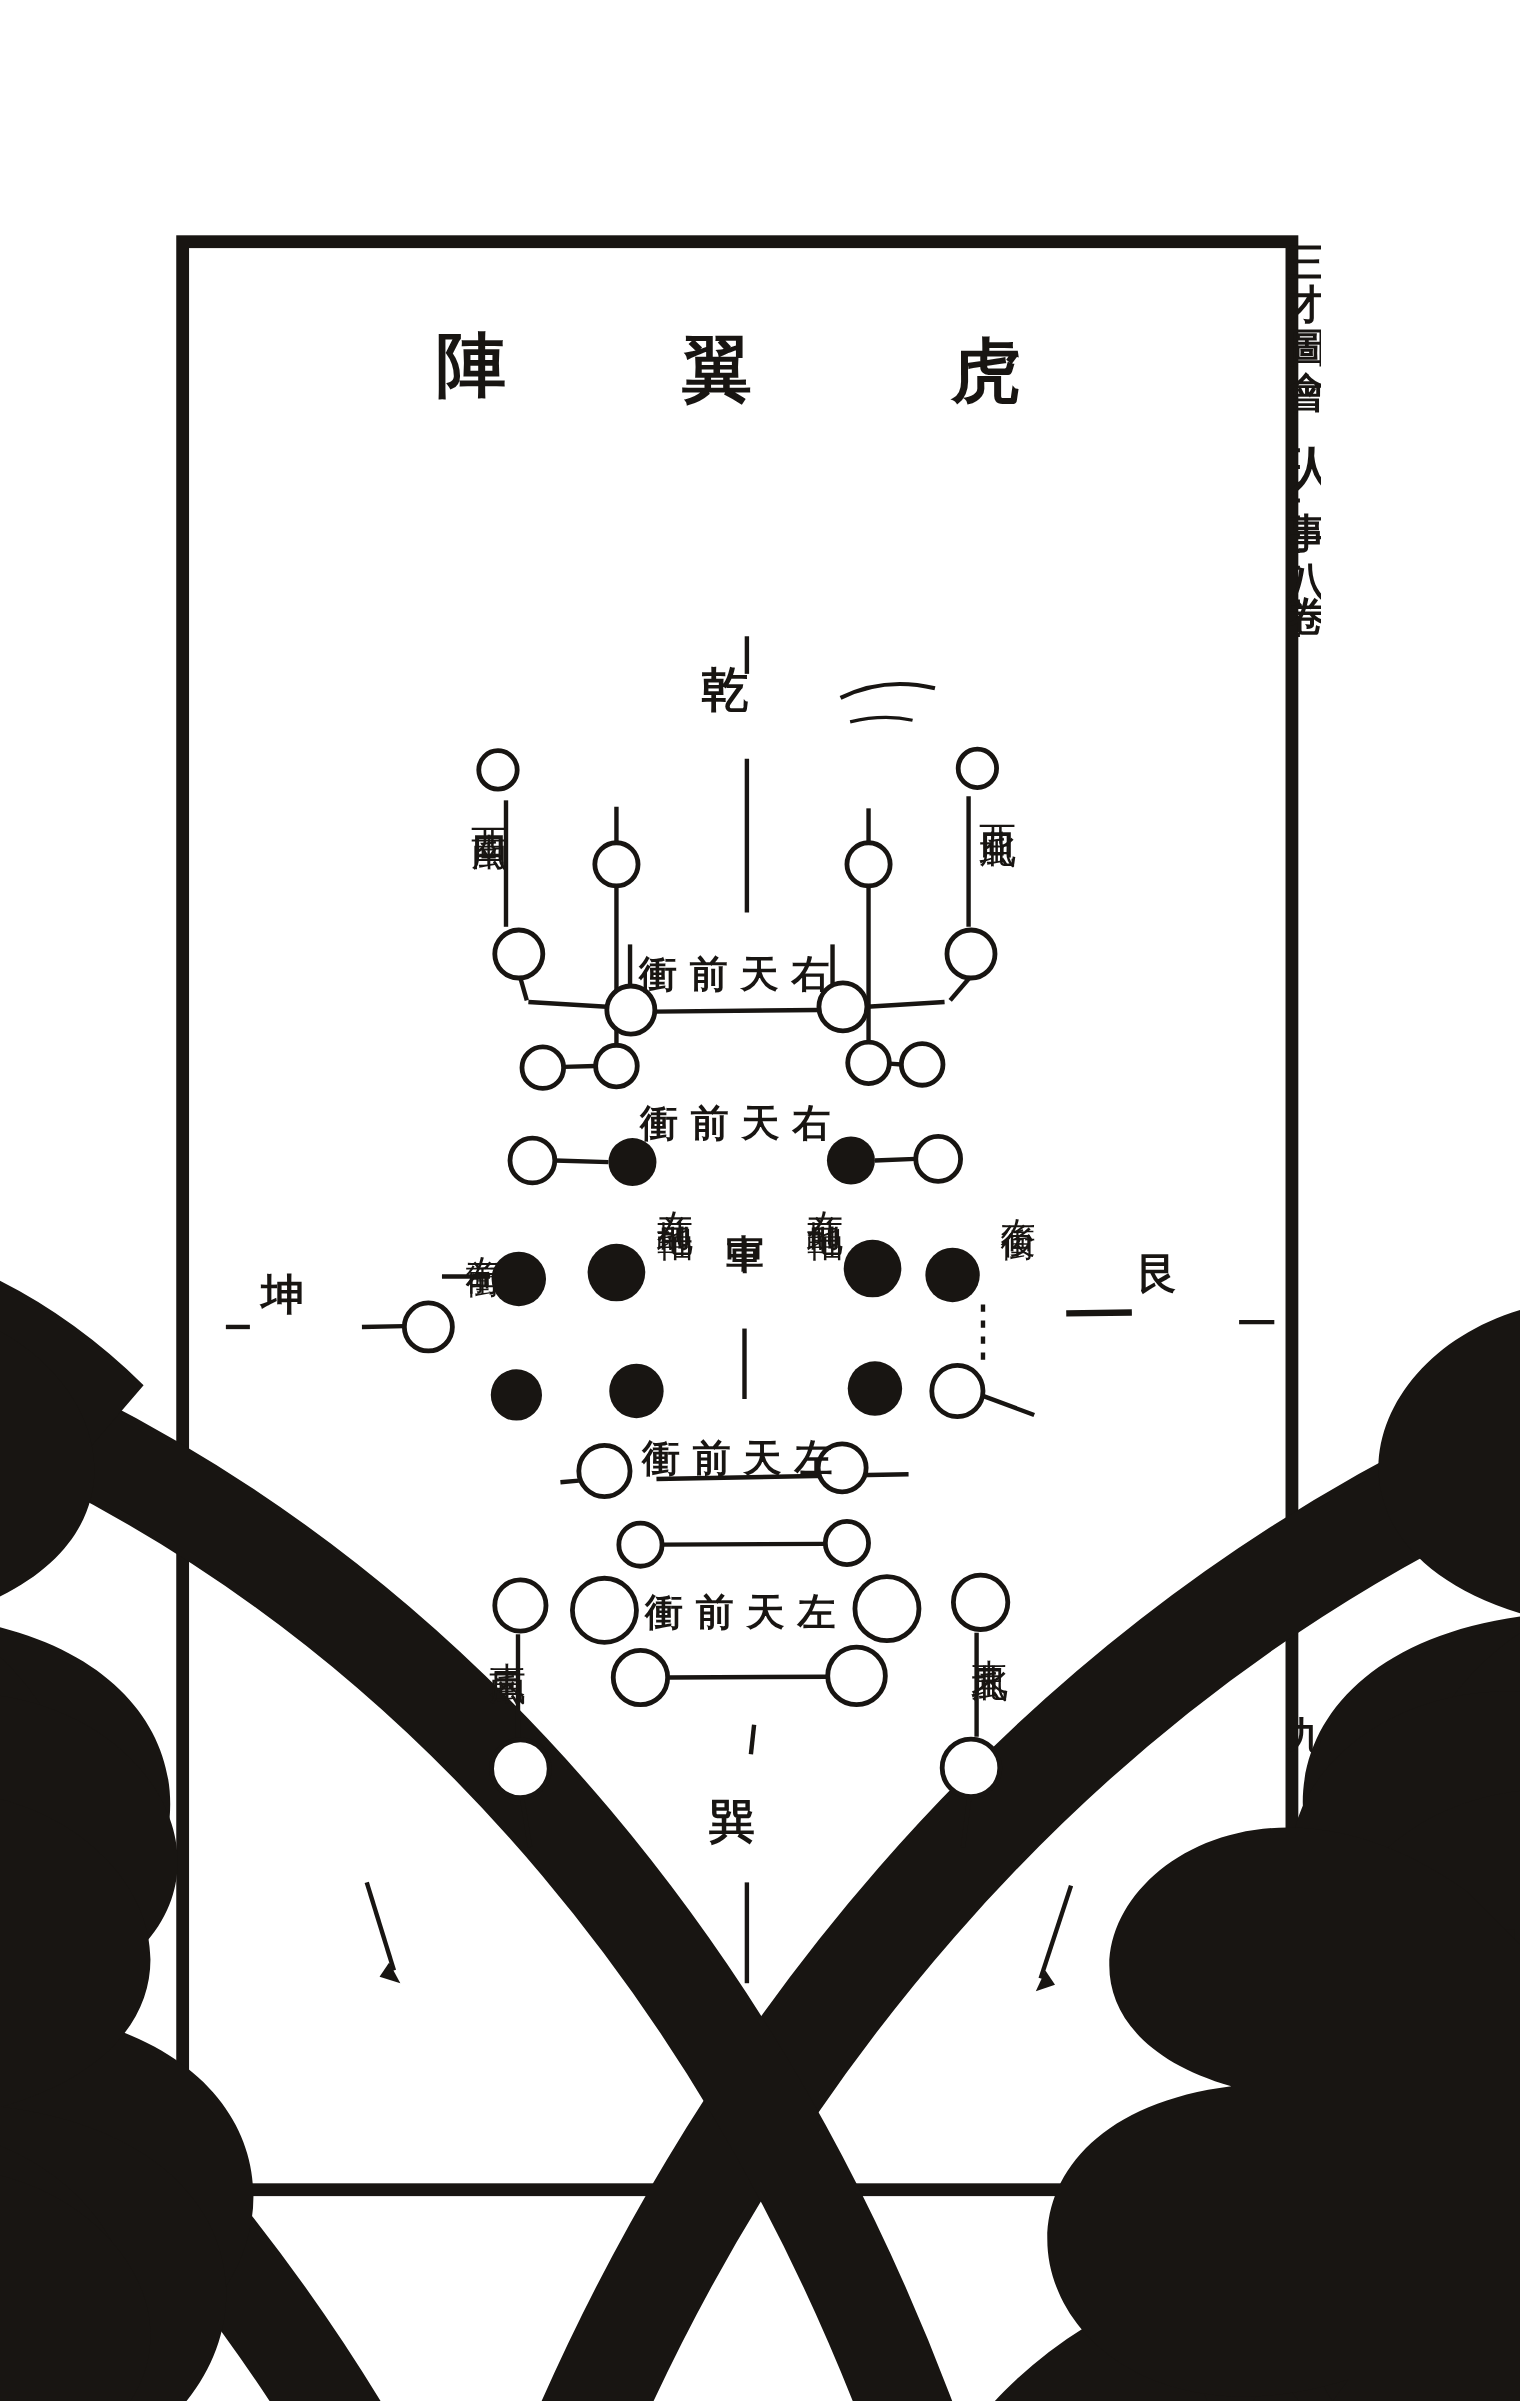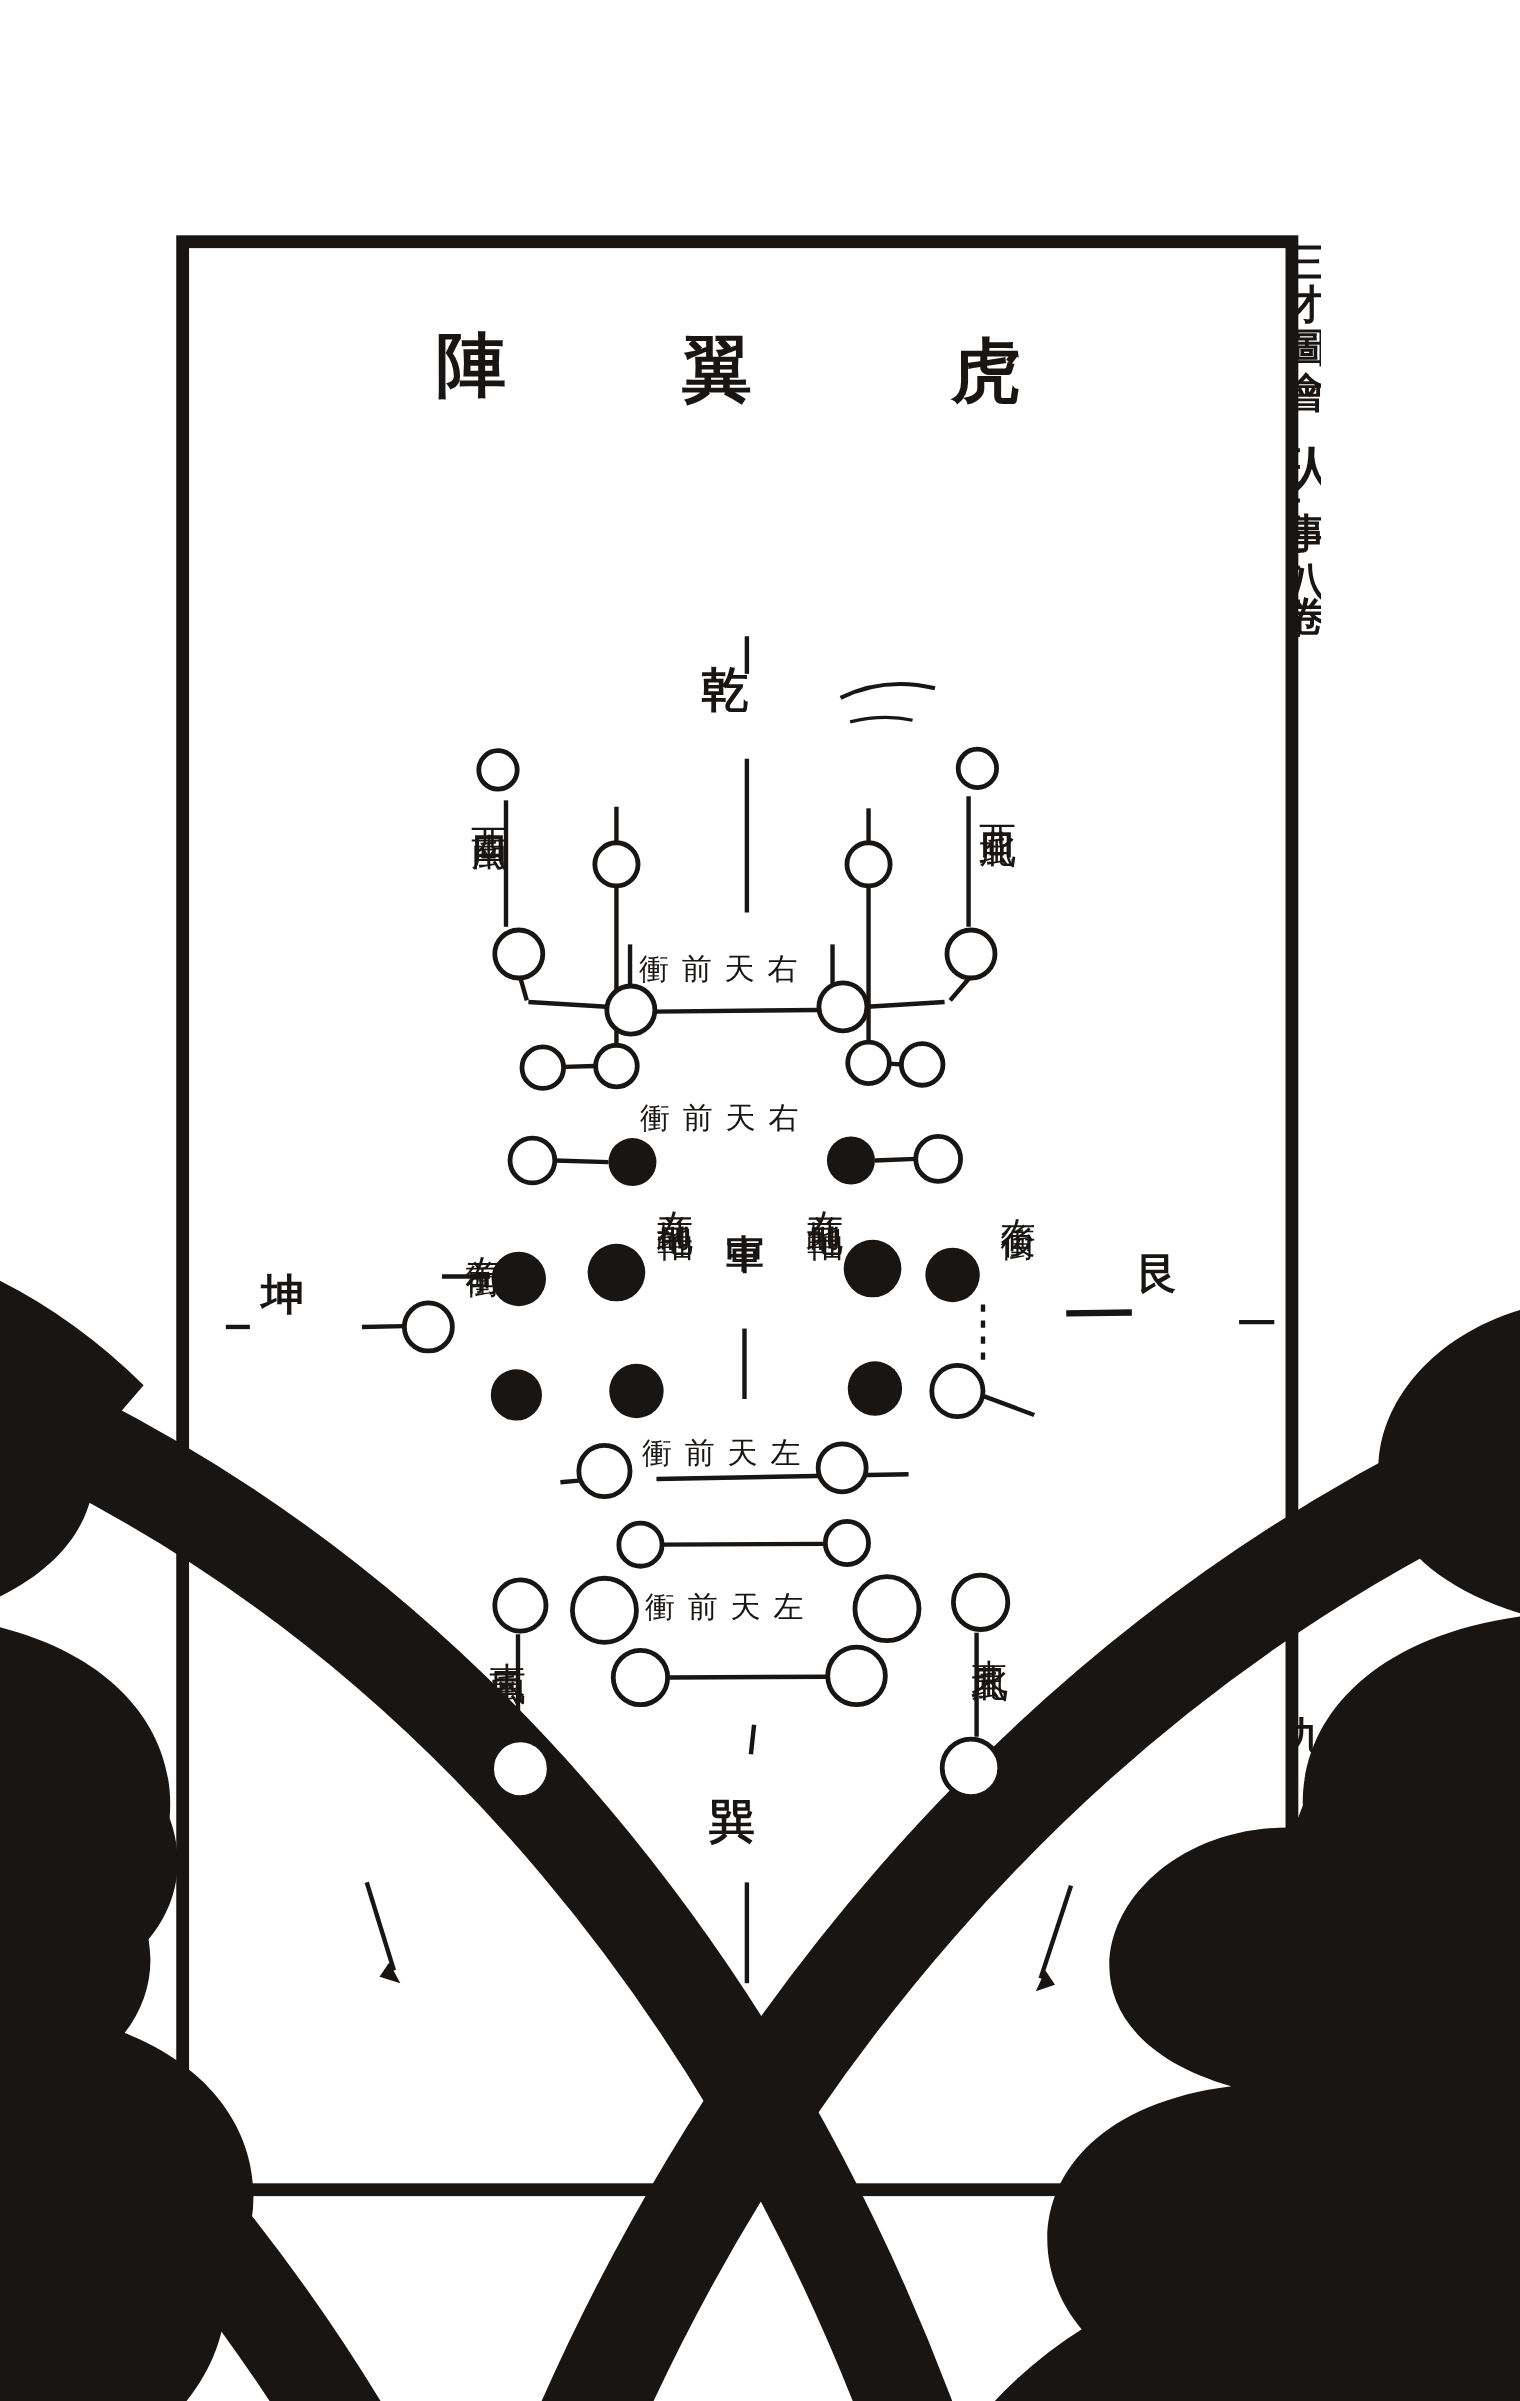--- a/index.html
+++ b/index.html
@@ -2,21 +2,21 @@
 <html style="font-size:12.8px"><head>
 <meta charset="utf-8">
 <style>
   html,body{margin:0;padding:0;background:#ffffff;}
   .page{position:relative;width:1521px;height:2401px;background:#ffffff;overflow:hidden;
         font-family:"Liberation Serif","DejaVu Serif",serif;color:#181512;}
   svg.art{position:absolute;left:0;top:0;z-index:1;}
   .txt{position:absolute;z-index:3;color:#181512;white-space:nowrap;}
   .title-char{font-size:70px;font-weight:bold;}
   .vtxt{writing-mode:vertical-rl;text-orientation:upright;letter-spacing:4.8px;}
-  .rank{font-size:30px;letter-spacing:12.8px;font-weight:normal;}
+  .rank{font-size:38px;letter-spacing:12.8px;font-weight:bold;}
   .cloudchar{font-weight:bold;}
   .marginwrap{position:absolute;left:1287px;top:227px;width:34px;height:1585px;
               overflow:hidden;z-index:3;}
   .mchar{position:absolute;left:0;font-size:40px;font-weight:bold;width:46px;}
   .mchar.big{font-size:50px;}
   .folio{top:1484px;font-size:37px;}
 </style>
 </head>
 <body>
 

